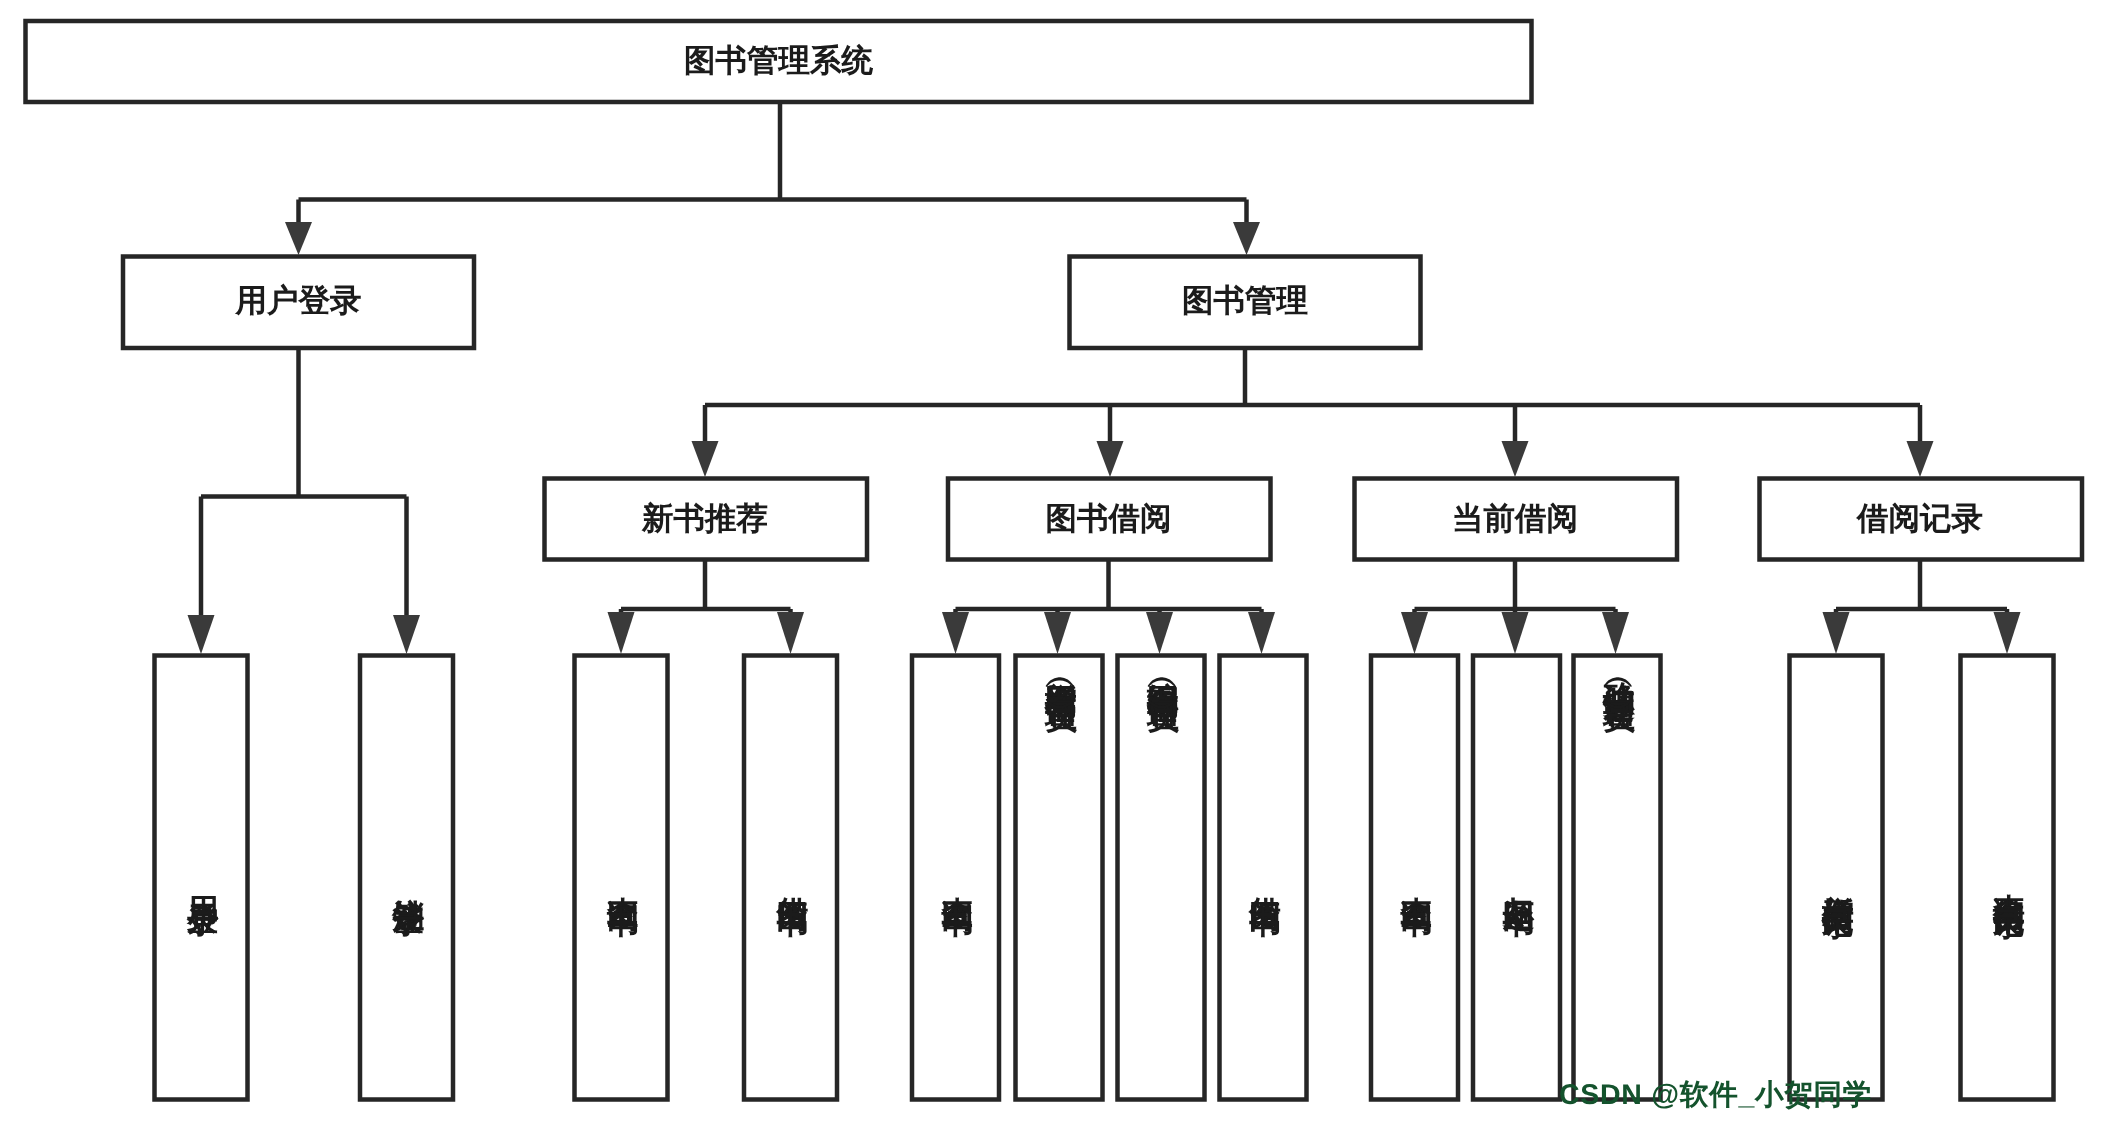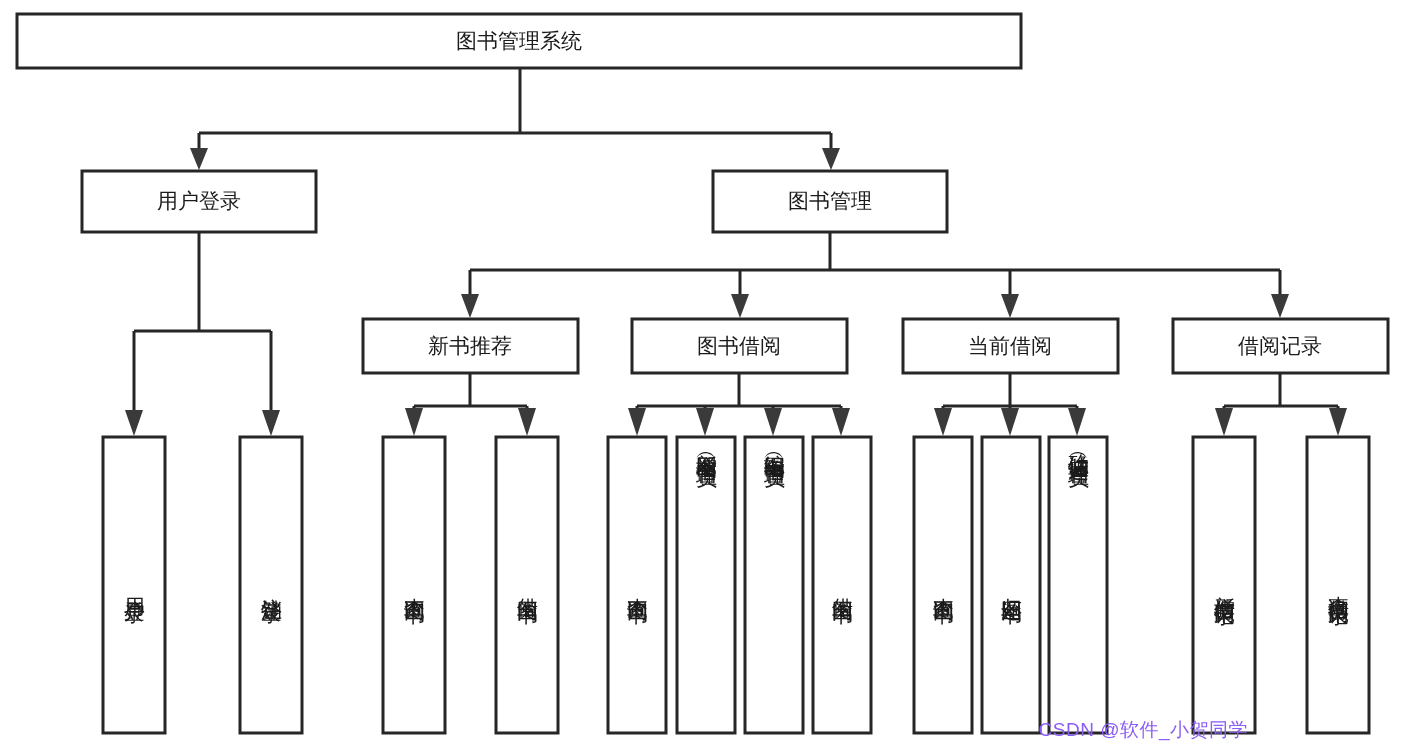--- a/index.html
+++ b/index.html
@@ -11,20 +11,21 @@
     width: 1405px;
     height: 747px;
     overflow: hidden;
     font-family: "Liberation Sans", "DejaVu Sans", sans-serif;
   }
   #diagram-root {
     position: relative;
     width: 1256px;
     height: 747px;
     background: #ffffff;
+    font-weight: bold;
   }
   svg.diagram-canvas {
     position: absolute;
     left: 0;
     top: 0;
     width: 1405px;
     height: 747px;
     display: block;
   }
   .node-box {
@@ -66,21 +67,21 @@
     color: #1b1b1b;
     white-space: nowrap;
     text-align: center;
   }
   .watermark {
     position: absolute;
     right: 8px;
     bottom: 4px;
     font-family: "Liberation Sans", "DejaVu Sans", sans-serif;
     font-size: 19px;
-    color: #8b5cf6;
+    color: #14532d;
     letter-spacing: 0.5px;
     white-space: nowrap;
   }
 </style>
 </head>
 <body>
 
 <div id="diagram-root">
 
   <svg class="diagram-canvas" viewBox="0 0 1405 747">

